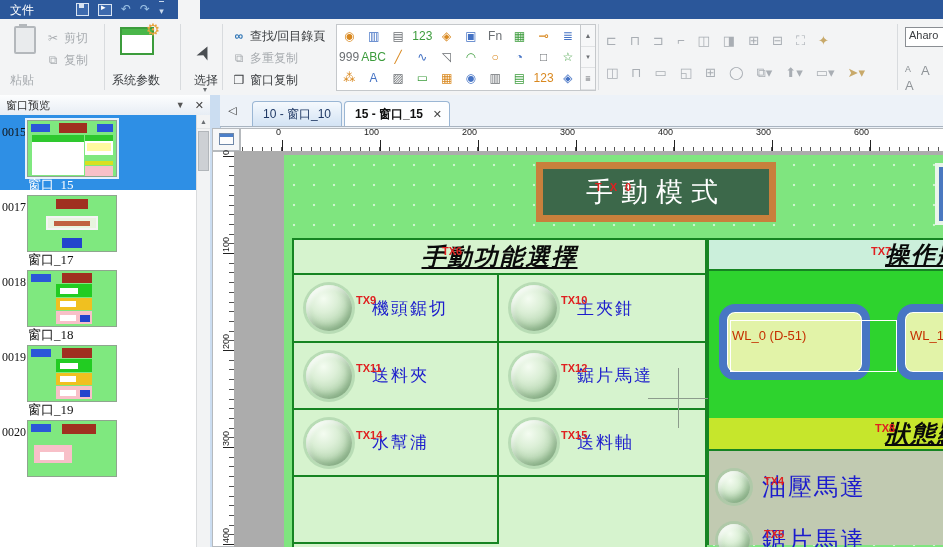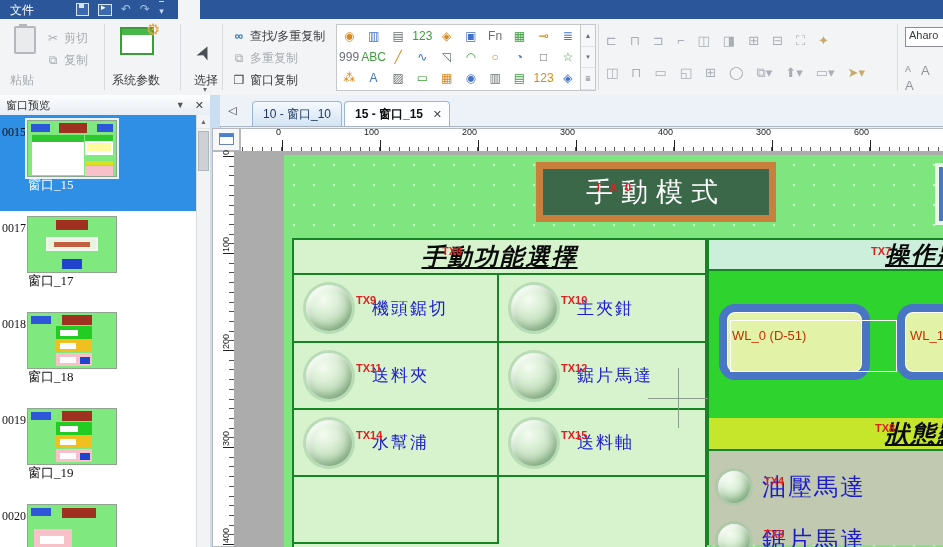--- a/index.html
+++ b/index.html
@@ -53,21 +53,21 @@
   .sidebar{position:absolute;left:0;top:95px;width:210px;height:452px;background:#fff;}
   .sb-title{height:20px;background:linear-gradient(#FDFEFE,#E7EDF4);border-bottom:1px solid #C5CAD2;
             display:flex;align-items:center;font-size:11px;color:#333;padding:0 6px;}
   .sb-title .t{flex:1;}
   .sb-title .dd{font-size:9px;color:#555;margin-right:10px;}
   .sb-title .x{font-size:11px;color:#444;}
   .sb-scroll{position:absolute;right:0;top:20px;width:13px;bottom:0;background:#F2F3F4;border-left:1px solid #DADCDE;}
   .sb-up{height:13px;text-align:center;font-size:7px;color:#6B6F73;line-height:13px;border-bottom:1px solid #E2E4E6;}
   .sb-thumbbar{margin:2px 1px;height:38px;background:#CDD0D4;border:1px solid #B2B6BA;}
   .sb-list{position:absolute;left:0;top:20px;width:197px;bottom:0;overflow:hidden;font-family:"Liberation Serif","DejaVu Serif",serif;}
-  .sb-item{position:relative;height:96px;}
+  .sb-item{position:relative;height:75px;}
   .sb-item .num{position:absolute;left:2px;top:10px;font-size:12px;color:#111;}
   .sb-item .thumb{position:absolute;left:27px;top:5px;}
   .sb-item .lbl{position:absolute;left:28px;top:61px;font-size:13px;color:#111;}
   .sb-item.sel{background:#2E8FE5;}
   .sb-item.sel .lbl{color:#fff;}
   .sb-item.sel .thumb{box-shadow:0 0 0 2px #E8F2FC;}
   .thumb{width:88px;height:55px;background-color:#7FE87F;border:1px solid #8FA58F;background-repeat:no-repeat;}
   .t15{background-image:
     linear-gradient(#2B57D8,#2B57D8),linear-gradient(#A03020,#A03020),linear-gradient(#300C08,#300C08),linear-gradient(#2B57D8,#2B57D8),
     linear-gradient(#2EC82E,#2EC82E),linear-gradient(#FFF,#FFF),
@@ -210,21 +210,21 @@
         <span class="gear">⚙</span>
       </span>
     <span class="biglabel" style="left:112px;">系统参数</span>
     <div class="gsep" style="left:180px;"></div>
 
     <span class="i-select">➤</span>
     <span class="biglabel" style="left:194px;">选择</span>
     <span style="position:absolute;left:203px;top:66px;font-size:8px;color:#6B6F73;">▾</span>
     <div class="gsep" style="left:222px;"></div>
 
-    <span class="smbtn" style="left:232px;top:9px;"><span class="rico blueico">∞</span><span>查找/多重复制</span></span>
+    <span class="smbtn" style="left:232px;top:9px;"><span class="rico blueico">∞</span><span>查找/回目錄頁</span></span>
     <span class="smbtn dis" style="left:232px;top:31px;"><span class="rico">⧉</span><span>多重复制</span></span>
     <span class="smbtn" style="left:232px;top:53px;"><span class="rico">❐</span><span>窗口复制</span></span>
 
     <div class="gallery">
         <span class="gicon">◉</span>
         <span class="gicon">▥</span>
         <span class="gicon">▤</span>
         <span class="gicon">123</span>
         <span class="gicon">◈</span>
         <span class="gicon">▣</span>

